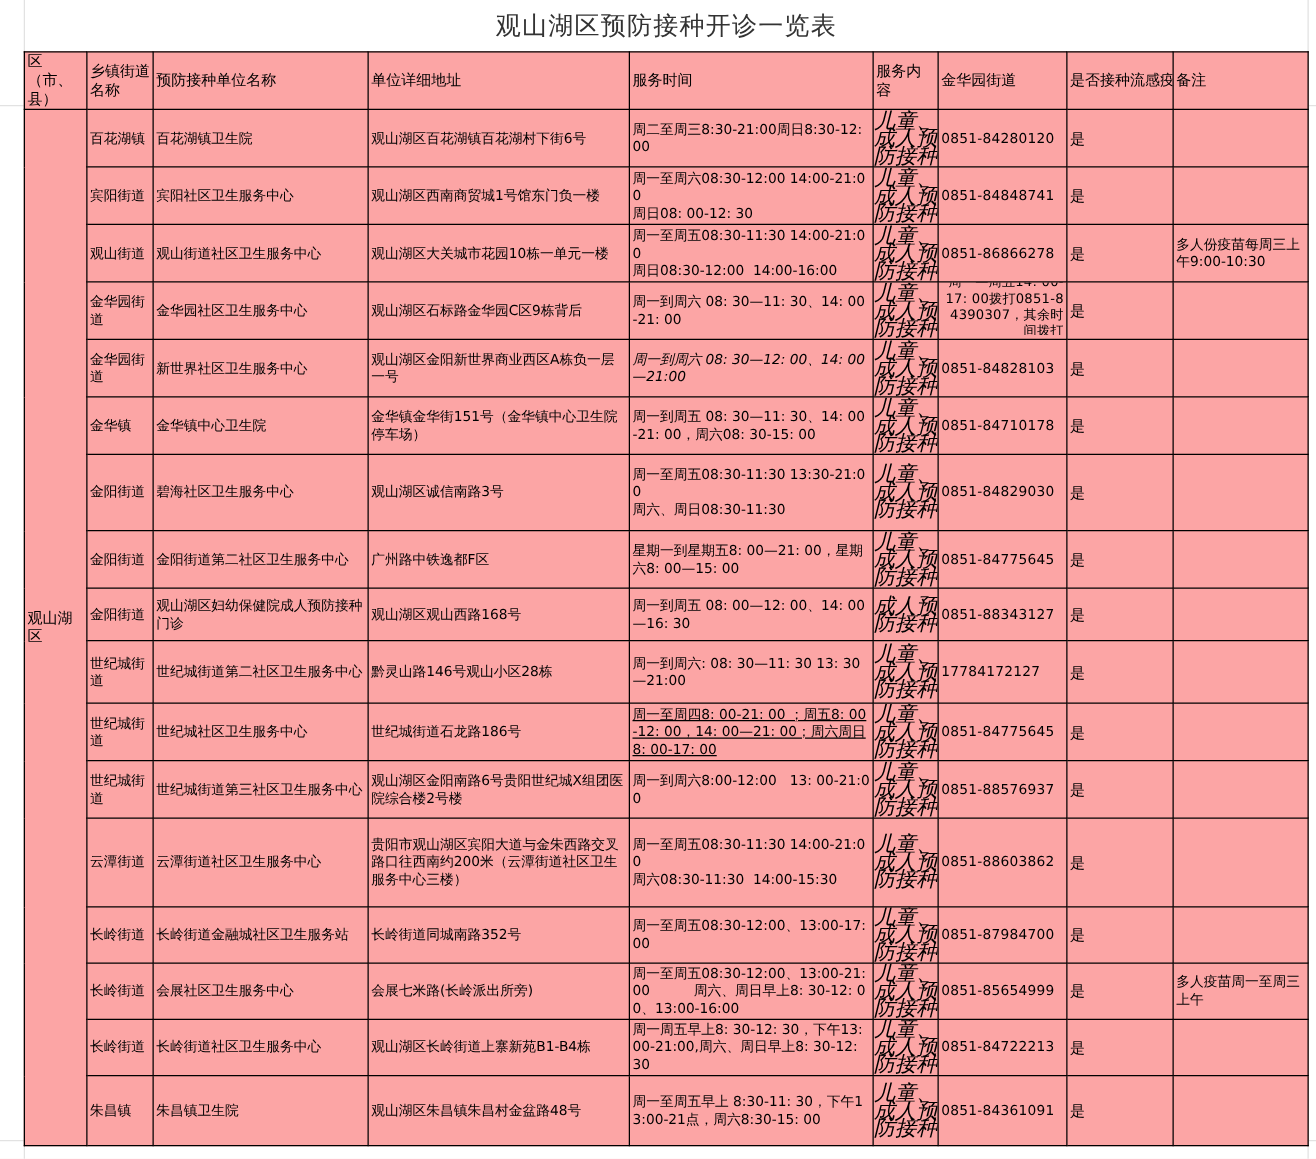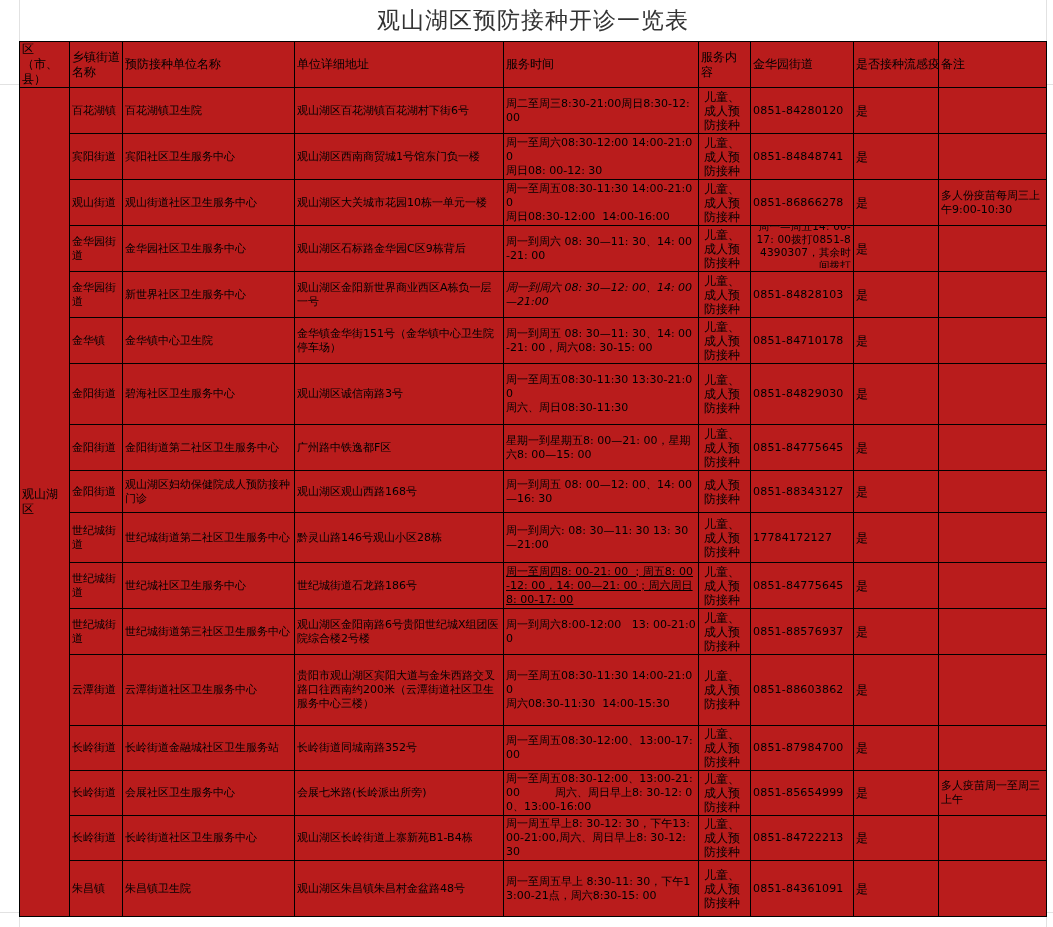--- a/index.html
+++ b/index.html
@@ -3,28 +3,28 @@
 <meta charset="utf-8">
 <style>
   html, body { margin:0; padding:0; background:#ffffff; }
   body { width:1053px; height:927px; position:relative; overflow:hidden;
          font-family:"DejaVu Sans", sans-serif; color:#000; }
   .gridbg { position:absolute; inset:0; pointer-events:none; }
   .gridbg .vl { position:absolute; top:0; bottom:0; width:1px; background:#e2e2e2; }
   .gridbg .hl { position:absolute; left:0; right:0; height:1px; background:#e2e2e2; }
   .title { position:absolute; left:20px; top:0; width:1026px; height:41px;
            text-align:center; line-height:41px; font-family:"DejaVu Serif", serif;
-           font-size:23px; color:#333; letter-spacing:1px; }
+           font-size:20px; color:#333; letter-spacing:1px; }
   table { position:absolute; left:19px; top:41px; border-collapse:collapse;
-          table-layout:fixed; width:1027px; background:#b91c1c; }
+          table-layout:fixed; width:1027px; background:#fca5a5; }
   td, th { border:1px solid #000; font-size:11px; line-height:14px; font-weight:normal;
            text-align:left; vertical-align:middle; padding:0 2px; overflow:hidden;
            white-space:normal; word-break:break-all; }
   th { font-size:12px; line-height:15px; }
-  .svc { font-size:12px; line-height:14px; padding:0 5px; }
+  .svc { font-size:17px; line-height:14px; padding:0 0;font-style:italic; }
   .small { font-size:10.5px; line-height:13px;text-align:right; }
   .clip { height:44px; overflow:hidden; display:flex; flex-direction:column; justify-content:center; margin-top:-6px; }
   .flu { font-size:12px; }
   .phone { font-size:11px; letter-spacing:0.2px;margin-left:44px; }
   .district { font-size:12px; line-height:15px; }
 </style>
 </head>
 <body>
 
 <div class="gridbg">

